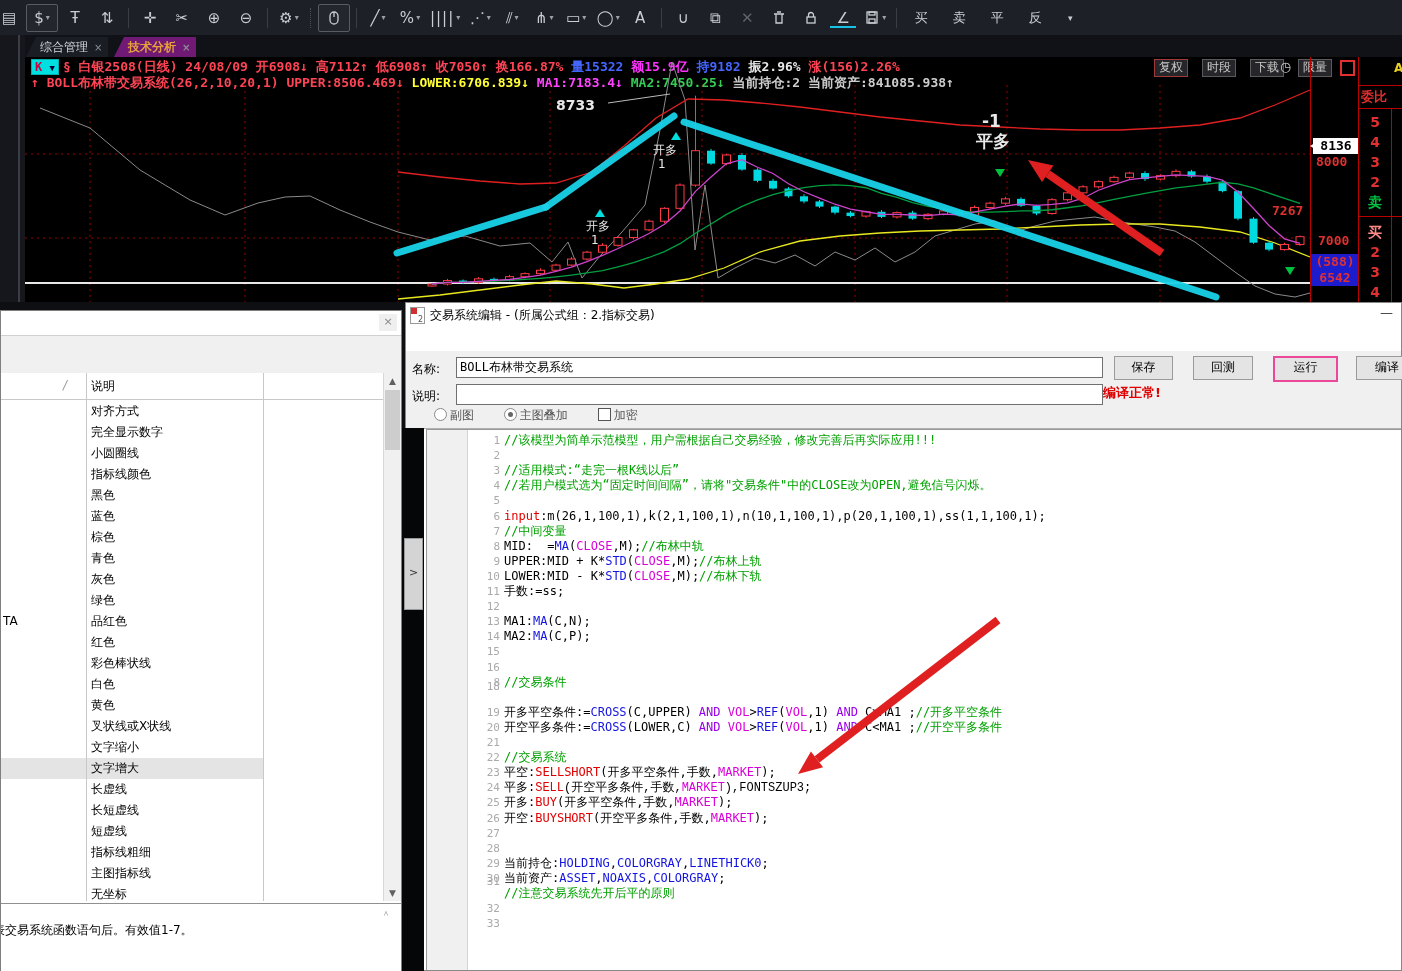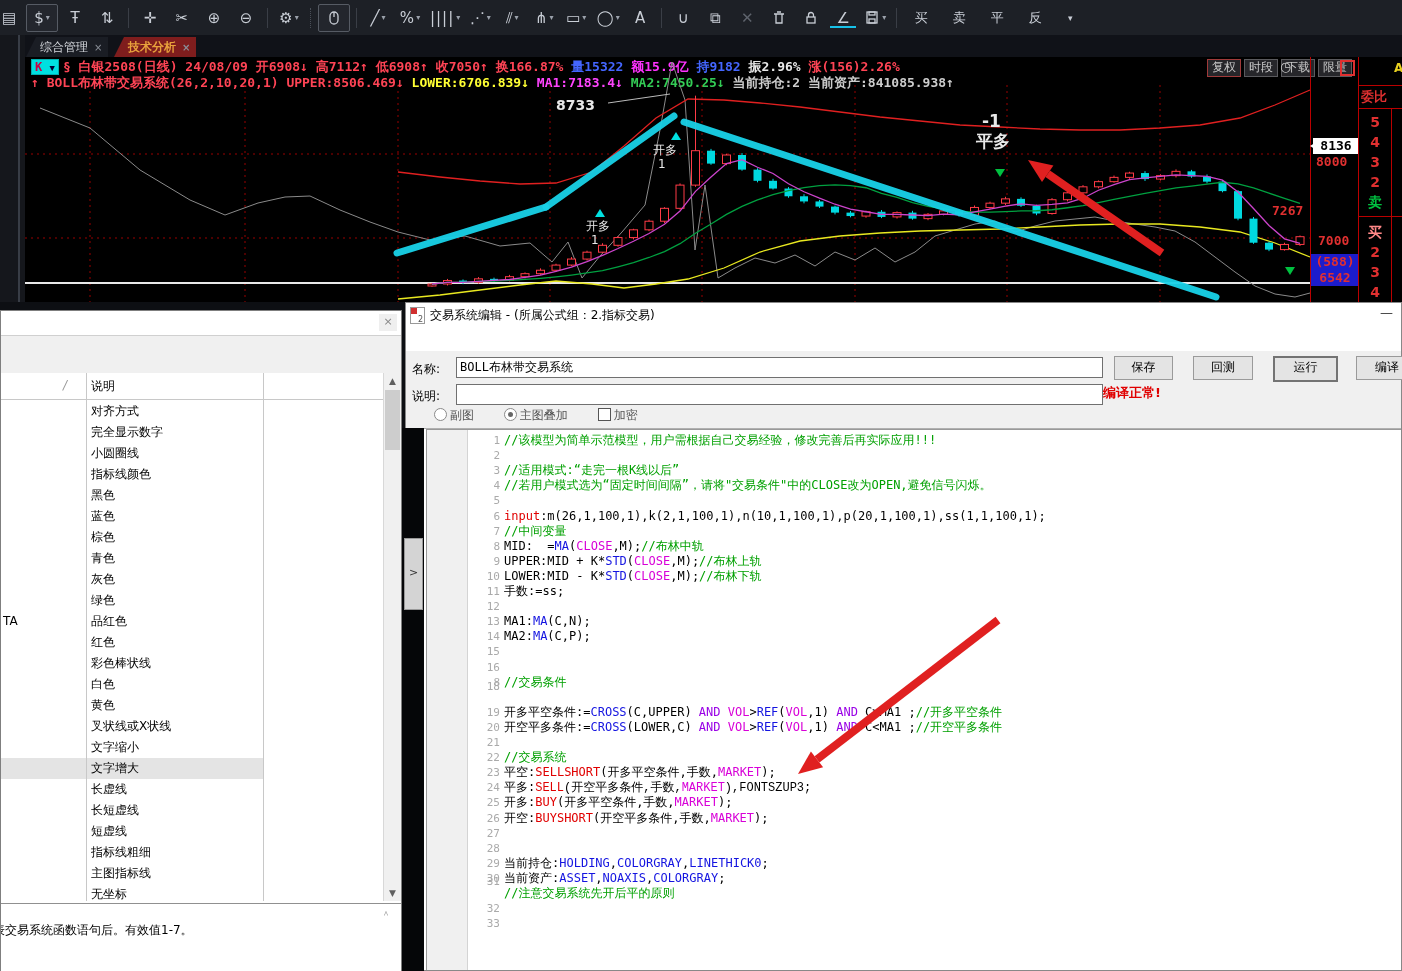--- a/index.html
+++ b/index.html
@@ -18,33 +18,33 @@
   .tb-item svg{stroke:#c9ced6;fill:none;stroke-width:1.3;}
   .tb-item.dim{color:#5e636c;}
   .tb-trade{font-size:13px;color:#c9ced6;padding:0 6px;}
   .angle-wrap{position:relative;}
   .angle-wrap .cyanline{position:absolute;left:2px;right:2px;bottom:3px;height:2px;background:#17c1e8;}
   
   #tabbar{left:0;top:35px;width:1402px;height:22px;background:#101218;}
   .tab{position:absolute;top:2px;height:20px;display:flex;align-items:center;padding:0 6px 0 14px;
        color:#d6d9de;font-size:12px;clip-path:polygon(10px 0,100% 0,100% 100%,0 100%);background:#1a1d24;}
   .tab .tclose{margin-left:6px;color:#8a8f98;font-size:10px;}
-  .tab.active{background:#7f1d1d;color:#e8a23c;font-weight:bold;}
+  .tab.active{background:#701a75;color:#e8a23c;font-weight:bold;}
   #tab-left-close{left:4px;top:38px;color:#9aa0aa;font-size:13px;}
   
   #chart{left:25px;top:57px;width:1377px;height:245px;background:#000;overflow:hidden;}
   #left-strip{left:0;top:35px;width:25px;height:267px;background:#15171c;}
   #left-strip .vline{position:absolute;left:18px;top:0;width:2px;height:100%;background:#383d46;}
   .hseg{white-space:nowrap;font-weight:bold;font-size:13px;font-family:"DejaVu Sans Mono","Liberation Mono",monospace;}
   #chart-header1{left:6px;top:1px;}
   #chart-header2{left:6px;top:17px;}
   .kbadge{display:inline-block;background:#00e0e0;color:#cc0044;font-weight:bold;padding:0 3px;margin-right:4px;
           font-size:12px;border:1px solid #00b0b0;}
   .kbadge .dd{color:#003;font-size:9px;}
-  .chart-btns{right:50px;top:2px;display:flex;gap:3px;position:absolute;}
+  .chart-btns{right:70px;top:2px;display:flex;gap:14px;position:absolute;}
   .cbtn{background:#26262a;border:1px solid #5a5a5e;color:#c8c8c8;font-size:12px;padding:0 4px;height:16px;line-height:15px;}
   .cbtn.first{border-color:#a03a3a;}
   .clockg{color:#c8c8c8;font-size:13px;line-height:16px;}
   #restore-ic{position:absolute;left:1315px;top:3px;width:11px;height:12px;border:2px solid #e03030;}
   
   .axline{position:absolute;font-weight:bold;font-family:"DejaVu Sans Mono","Liberation Mono",monospace;}
   #axis-border{left:1285px;top:0;width:1px;height:245px;background:#bb0000;position:absolute;}
   #price-badge{left:1288px;top:81px;width:46px;height:16px;background:#fff;color:#000;text-align:center;
                line-height:16px;font-size:13px;}
   #price-badge:before{content:"";position:absolute;left:-8px;top:3px;border:5px solid transparent;border-right:8px solid #fff;}
@@ -88,21 +88,21 @@
   #dlg-icon:before{content:"";position:absolute;left:0;top:0;width:6px;height:6px;background:#d03030;}
   #dlg-icon:after{content:"2";position:absolute;right:1px;bottom:-1px;font-size:8px;color:#555;}
   #dlg-title .t{position:absolute;left:24px;top:4px;font-size:12px;}
   #dlg-min{position:absolute;right:8px;top:2px;color:#333;font-size:13px;}
   #dlg-menu{position:absolute;left:0;top:23px;width:100%;height:25px;background:#f0f0f0;display:flex;align-items:center;padding-left:10px;box-sizing:border-box;gap:22px;}
   #dlg-fields{position:absolute;left:0;top:48px;width:100%;height:78px;background:#f0f0f0;border-bottom:1px solid #b0b0b0;box-sizing:border-box;}
   .flabel{position:absolute;font-size:12px;}
   .finput{position:absolute;left:50px;width:639px;height:19px;border:1px solid #707070;background:#fff;
           font-size:12px;padding:0 3px;font-family:"DejaVu Sans Mono","Liberation Mono",monospace;}
   .dbtn{position:absolute;top:5px;height:22px;background:#e4e4e4;border:1px solid #9a9a9a;text-align:center;line-height:20px;font-size:12px;}
-  .dbtn.run{border:2px solid #737373;line-height:18px;}
+  .dbtn.run{border:2px solid #ec4899;line-height:18px;}
   #compile-ok{position:absolute;left:697px;top:33px;color:#e00000;font-weight:bold;font-size:13px;}
   .radio{display:inline-block;width:11px;height:11px;border:1px solid #8a8a8a;border-radius:50%;background:#fff;vertical-align:-2px;margin-right:3px;}
   .radio.on:before{content:"";display:block;width:5px;height:5px;border-radius:50%;background:#666;margin:3px auto;}
   .chk{display:inline-block;width:11px;height:11px;border:1px solid #555;background:#fff;vertical-align:-2px;margin-right:3px;}
   #opt-row{position:absolute;left:28px;top:56px;font-size:12px;color:#555;}
   #opt-row .opt{margin-right:26px;}
   
   #editor{position:absolute;left:20px;top:126px;right:0;bottom:0;background:#fff;border-top:1px solid #999;border-left:1px solid #999;}
   #gutter{position:absolute;left:0;top:0;width:40px;bottom:0;background:#f0f0f0;border-right:1px solid #d4d4d4;}
   #code{position:absolute;left:41px;top:0;right:0;bottom:0;}

